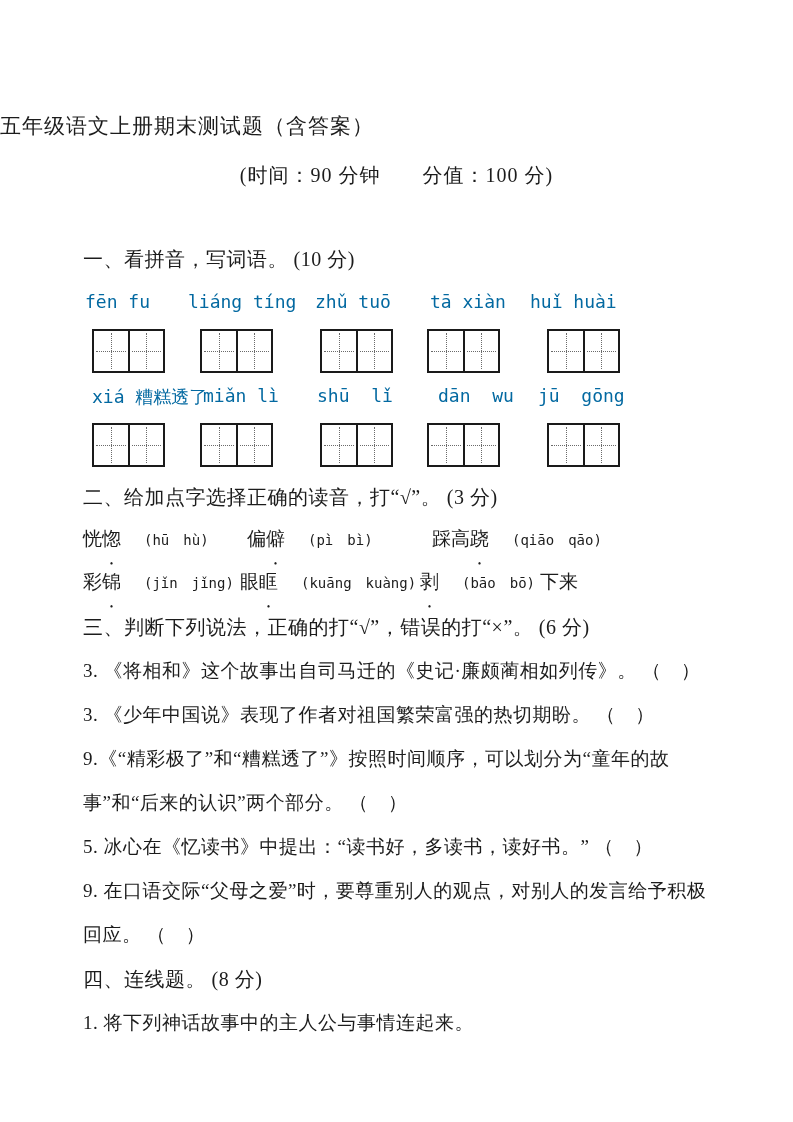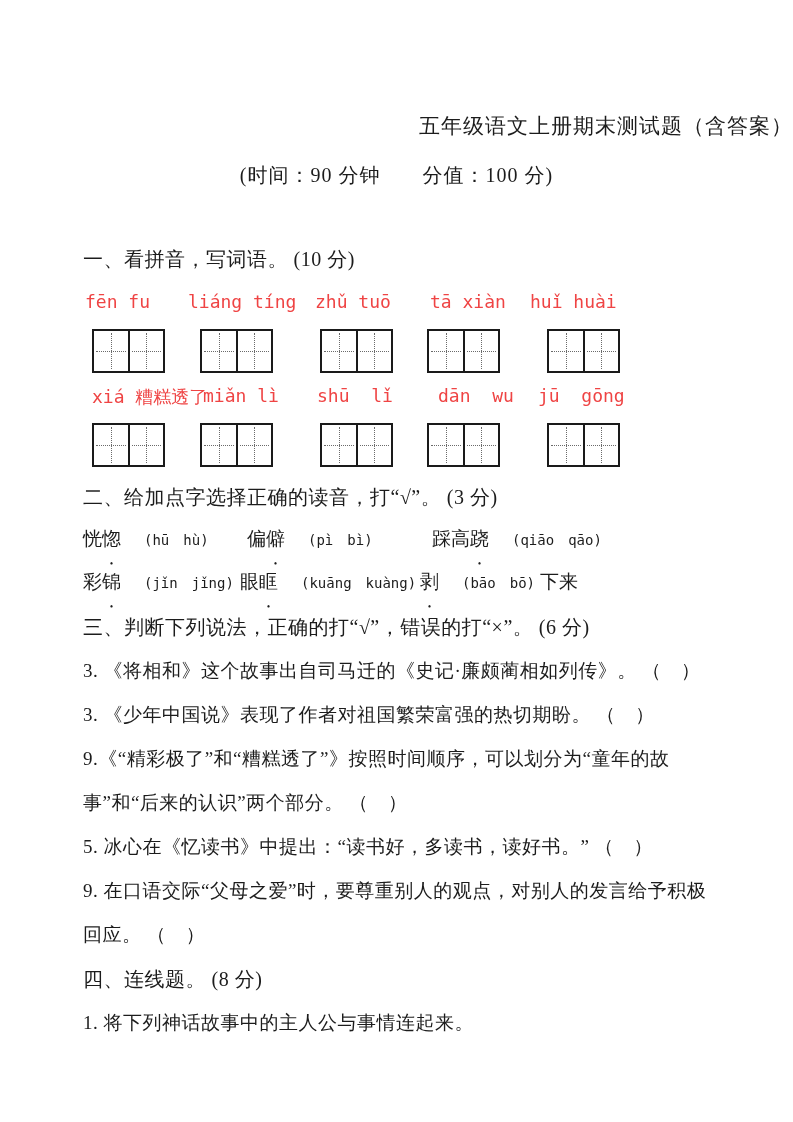--- a/index.html
+++ b/index.html
@@ -8,40 +8,40 @@
     width: 793px; height: 1122px;
     margin: 0 auto;
     font-family: "Liberation Serif", "DejaVu Serif", serif;
     color: #1c1c1c;
     overflow: hidden;
   }
   .sheet { width: 793px; height: 1122px; padding-top: 112px; }
 
   
   .title {
-    text-align: right; font-size: 21px; font-weight: 500;
+    text-align: left; font-size: 21px; font-weight: 500;
     letter-spacing: 1px; line-height: 28px;
   }
   .subtitle {
     text-align: center; font-size: 20px; font-weight: 400;
     margin-top: 22px; letter-spacing: 1px;
   }
 
   
   .content { width: 630px; margin-left: 83px; margin-top: 48px; }
 
   .heading { font-size: 20px; line-height: 44px; letter-spacing: 0.5px; }
   .para    { font-size: 19px; line-height: 44px; letter-spacing: 0.5px; }
 
   
   .pinyin-row { position: relative; height: 34px; margin-top: 6px; }
   .pinyin-row .py {
     position: absolute; top: 4px;
     font-family: "DejaVu Sans Mono", monospace;
-    font-size: 18px; white-space: pre; color: #ef4444;
+    font-size: 18px; white-space: pre; color: #0369a1;
   }
   .grid-row { position: relative; height: 44px; margin-top: 8px; margin-bottom: 8px; }
   .grid-row .tzg { position: absolute; top: 0; }
 
   .tzg { display: flex; width: 73px; height: 44px; border: 2px solid #1a1a1a; background: #fff; }
   .tzg .cell { flex: 1; position: relative; }
   .tzg .cell + .cell { border-left: 2px solid #1a1a1a; }
   .tzg .cell::before {
     content: ""; position: absolute; left: 50%; top: 2px; bottom: 2px;
     width: 0; border-left: 1px dotted #6a6a6a;

